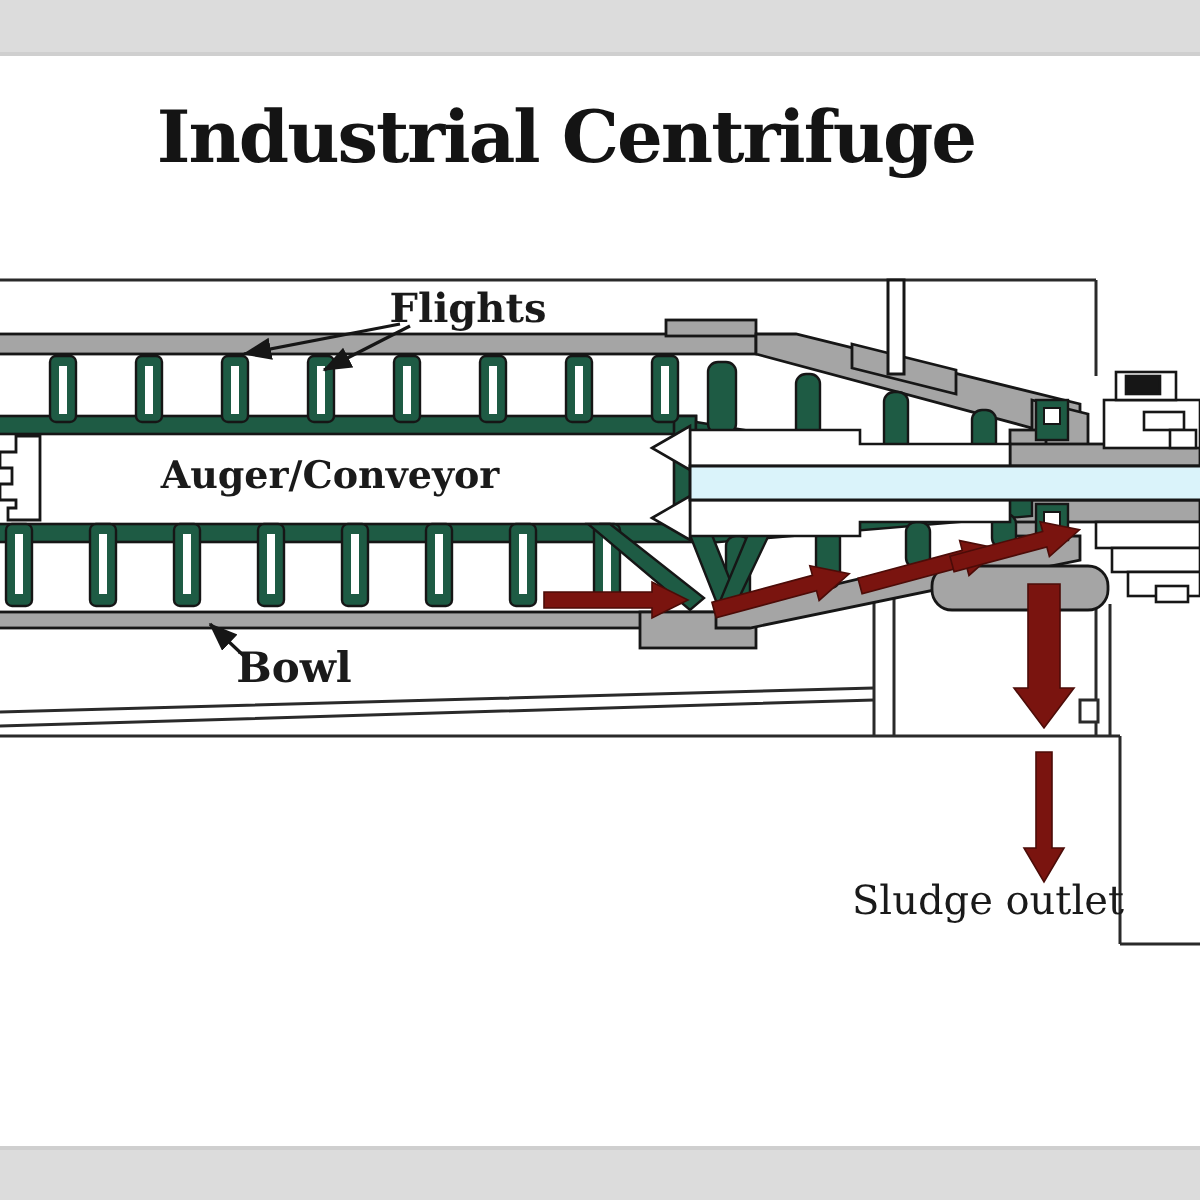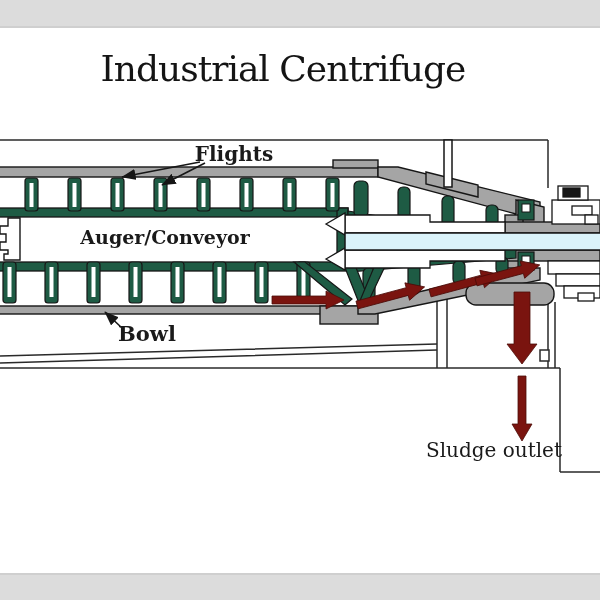--- a/index.html
+++ b/index.html
@@ -2,21 +2,21 @@
 <html><head>
 <meta charset="utf-8">
 <style>
   html,body{margin:0;padding:0;}
   body{width:600px;height:600px;overflow:hidden;background:#ffffff;
        font-family:"DejaVu Serif","Liberation Serif",serif;position:relative;}
   .frame-bar{position:absolute;left:0;width:600px;height:26px;background:#dcdcdc;}
   .frame-bar.top{top:0;border-bottom:2px solid #cfcfcf;}
   .frame-bar.bottom{top:573px;height:27px;border-top:2px solid #cfcfcf;}
   .title{position:absolute;top:48px;left:283px;transform:translateX(-50%);
-         font-size:36px;font-weight:normal;color:#141414;white-space:nowrap;
+         font-size:36px;font-weight:bold;color:#141414;white-space:nowrap;
          letter-spacing:-1px;}
   svg{position:absolute;top:0;left:0;}
   text{fill:#1a1a1a;}
 </style>
 </head>
 <body>
 
 <div class="frame-bar top"></div>
 <div class="frame-bar bottom"></div>
 

